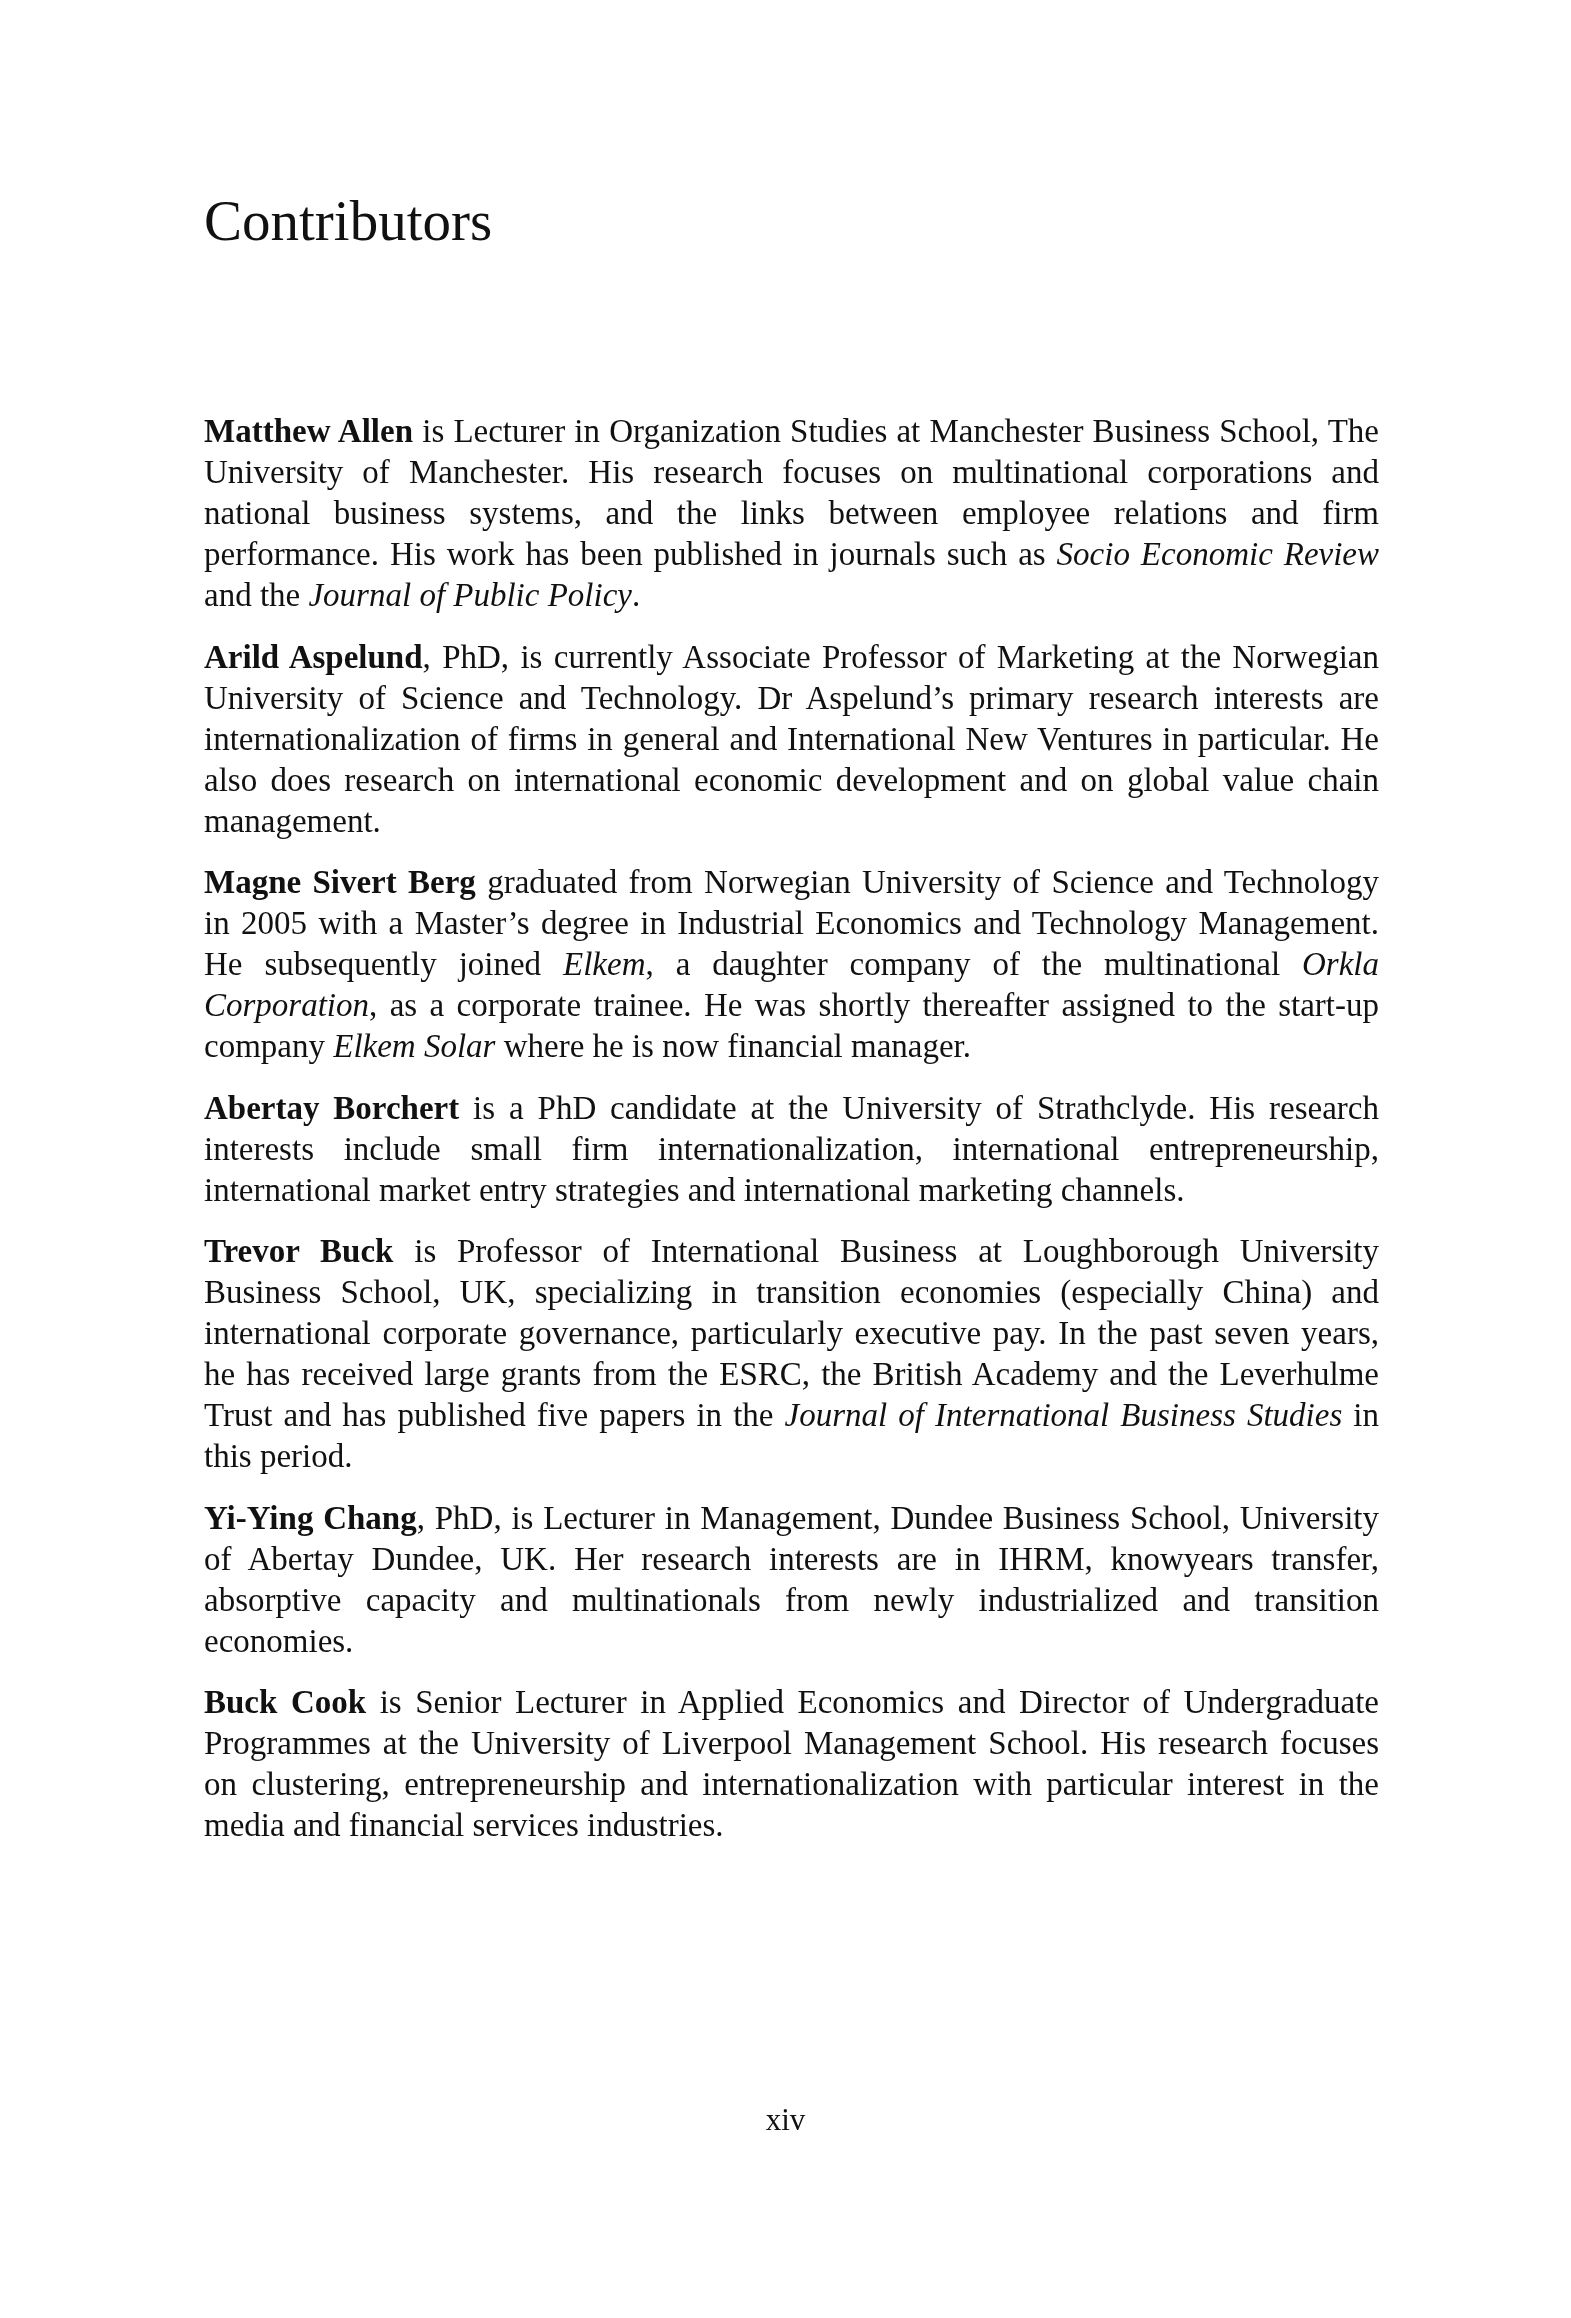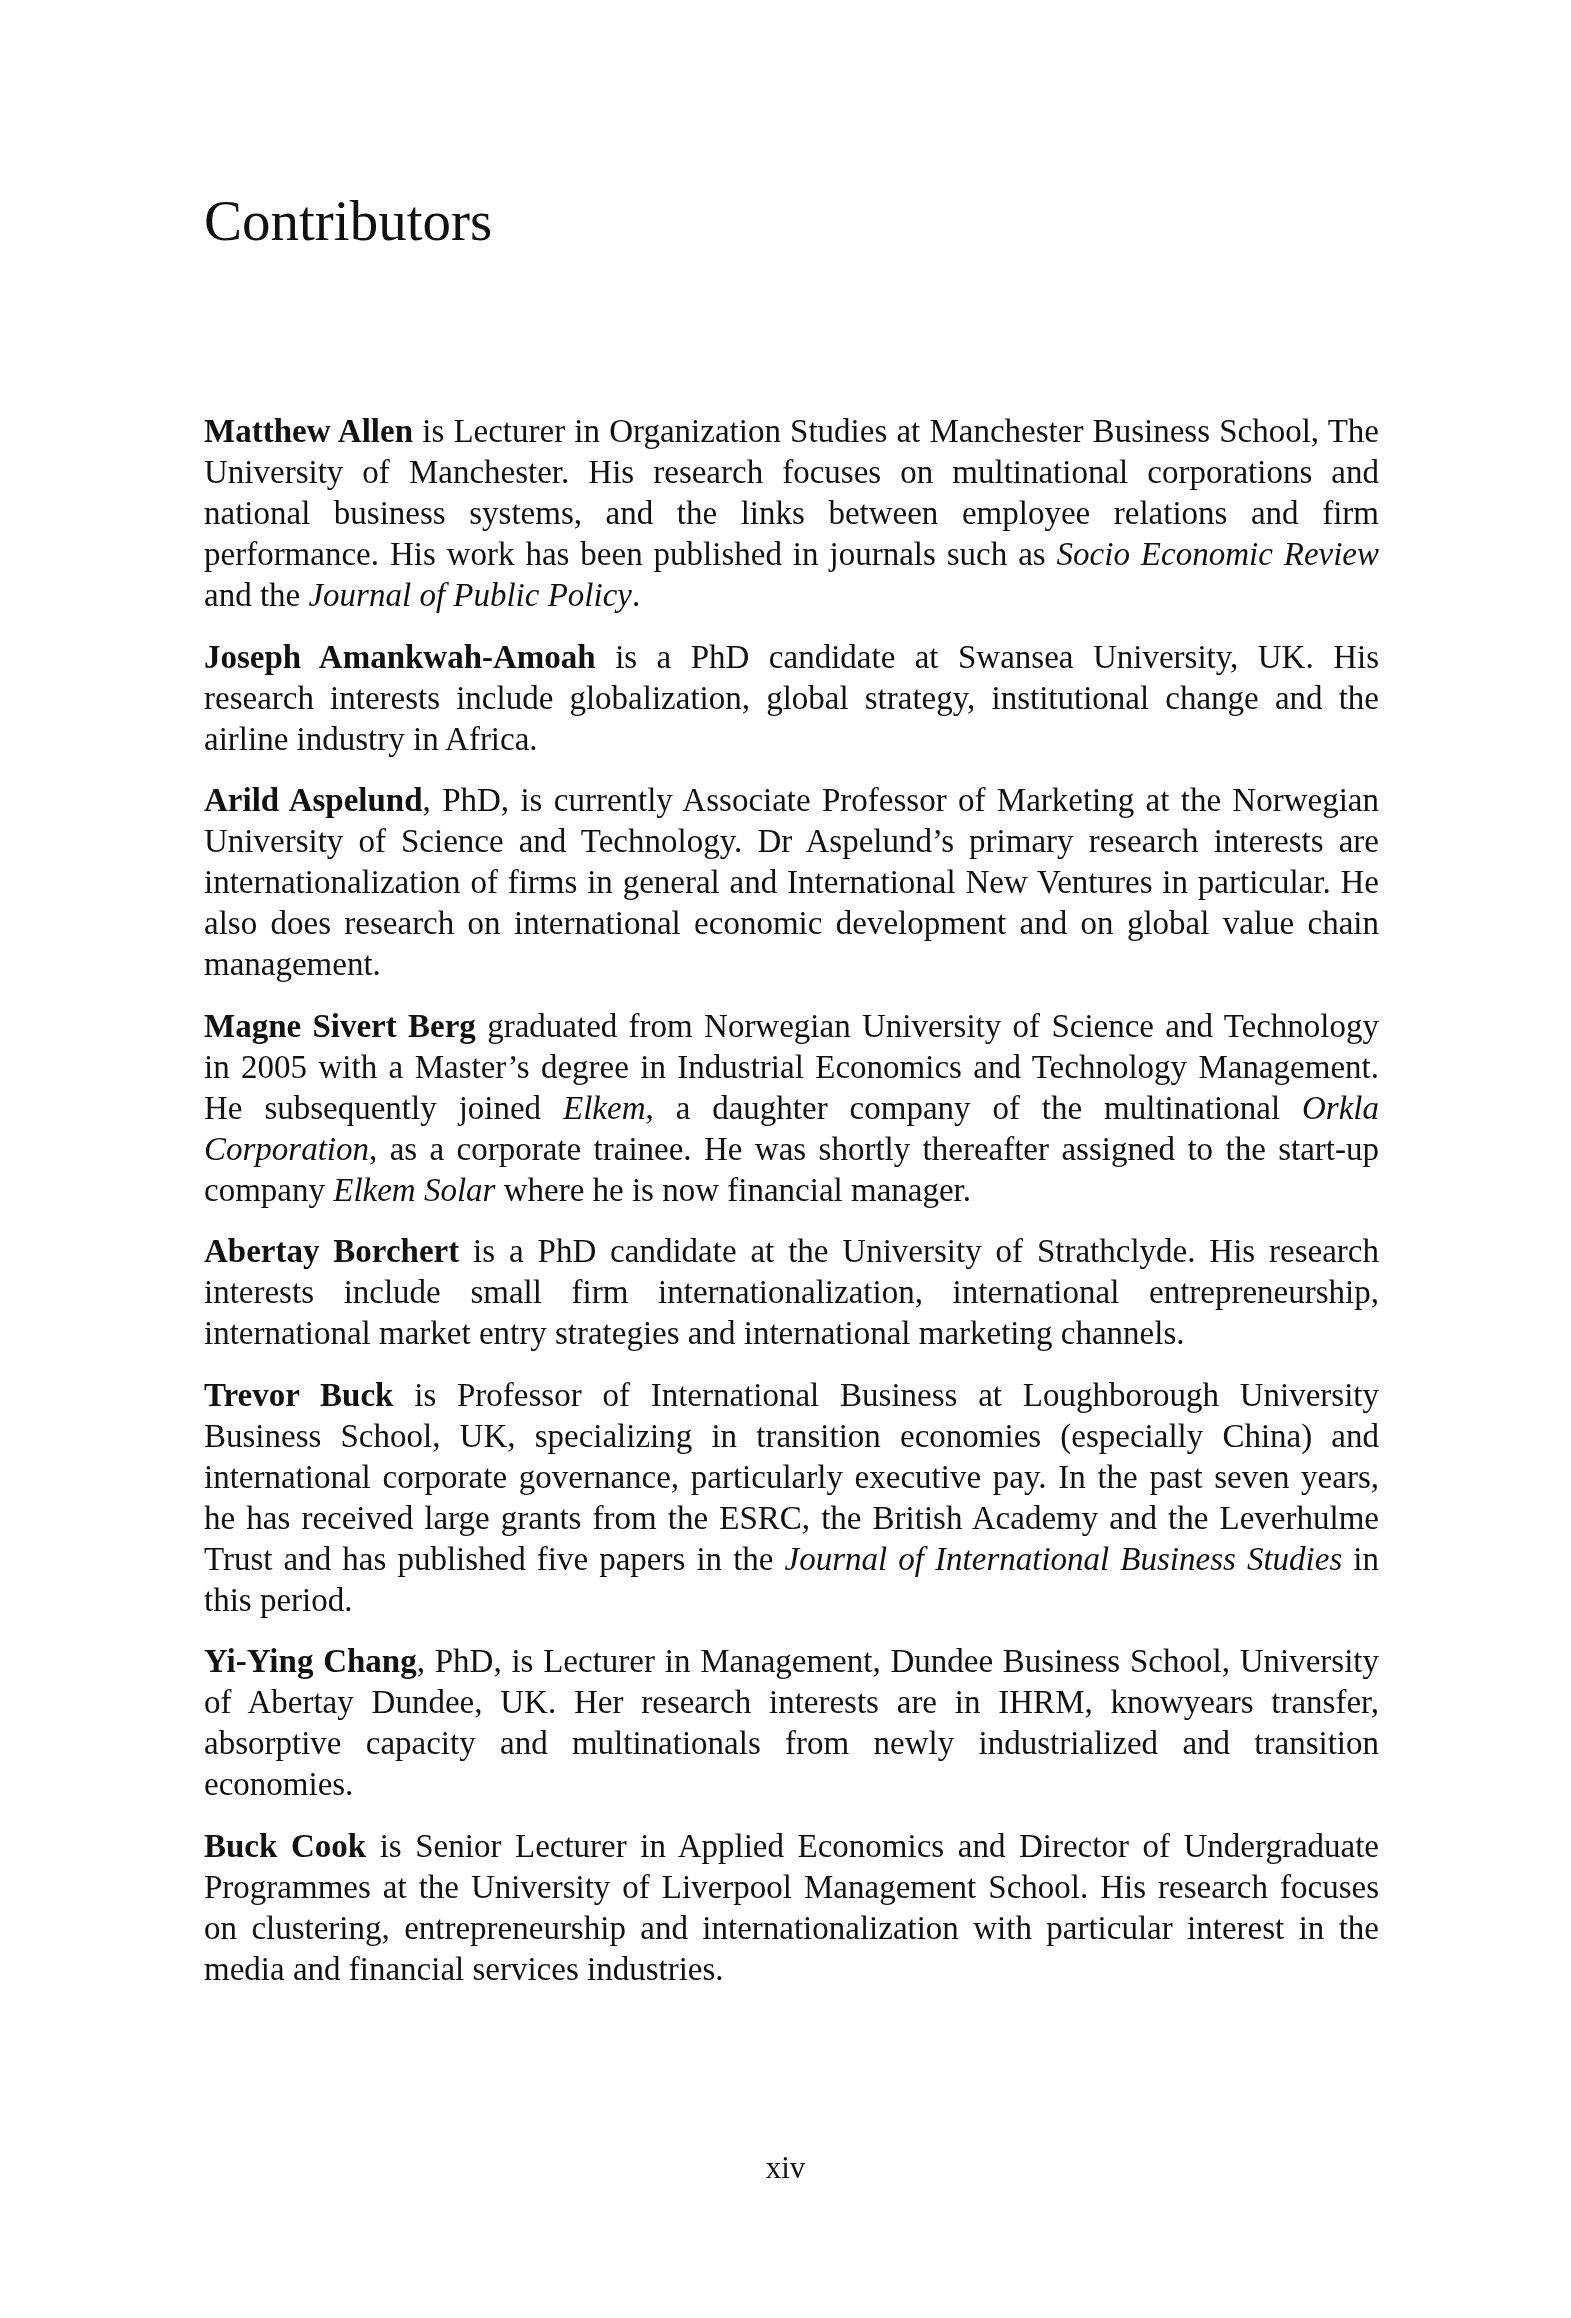--- a/index.html
+++ b/index.html
@@ -46,34 +46,30 @@
       margin-top: 12px;
     }
     .page-number {
       position: absolute;
       left: 0;
       width: 1571px;
       top: 2099px;
       text-align: center;
       font-size: 31px;
       line-height: 41px;
-      margin-top: 48px;
     }
   </style>
 </head>
 <body>
 
 <h1 class="page-title">Contributors</h1>
 
 <div class="entries">
   <p class="entry">
     <span class="name">Matthew Allen</span><span class="bio"><span> is Lecturer in Organization Studies at Manchester Business School, The University of Manchester. His research focuses on multinational cor­porations and national business systems, and the links between employee rela­tions and firm performance. His work has been published in journals such as </span><span class="it">Socio Economic Review</span><span> and the </span><span class="it">Journal of Public Policy</span><span>.</span></span>
-  </p>
-  <p class="entry">
-    <span class="name">Joseph Amankwah-Amoah</span><span class="bio"><span> is a PhD candidate at Swansea University, UK. His research interests include globalization, global strategy, institutional change and the airline industry in Africa.</span></span>
   </p>
   <p class="entry">
     <span class="name">Arild Aspelund</span><span class="bio"><span>, PhD, is currently Associate Professor of Marketing at the Norwegian University of Science and Technology. Dr Aspelund’s primary research interests are internationalization of firms in general and International New Ventures in particular. He also does research on international economic develop­ment and on global value chain management.</span></span>
   </p>
   <p class="entry">
     <span class="name">Magne Sivert Berg</span><span class="bio"><span> graduated from Norwegian University of Science and Technology in 2005 with a Master’s degree in Industrial Economics and Tech­nology Management. He subsequently joined </span><span class="it">Elkem</span><span>, a daughter company of the multinational </span><span class="it">Orkla Corporation</span><span>, as a corporate trainee. He was shortly there­after assigned to the start-up company </span><span class="it">Elkem Solar</span><span> where he is now financial manager.</span></span>
   </p>
   <p class="entry">
     <span class="name">Abertay Borchert</span><span class="bio"><span> is a PhD candidate at the University of Strathclyde. His research interests include small firm internationalization, international entrepreneurship, international market entry strategies and international marketing channels.</span></span>
   </p>

